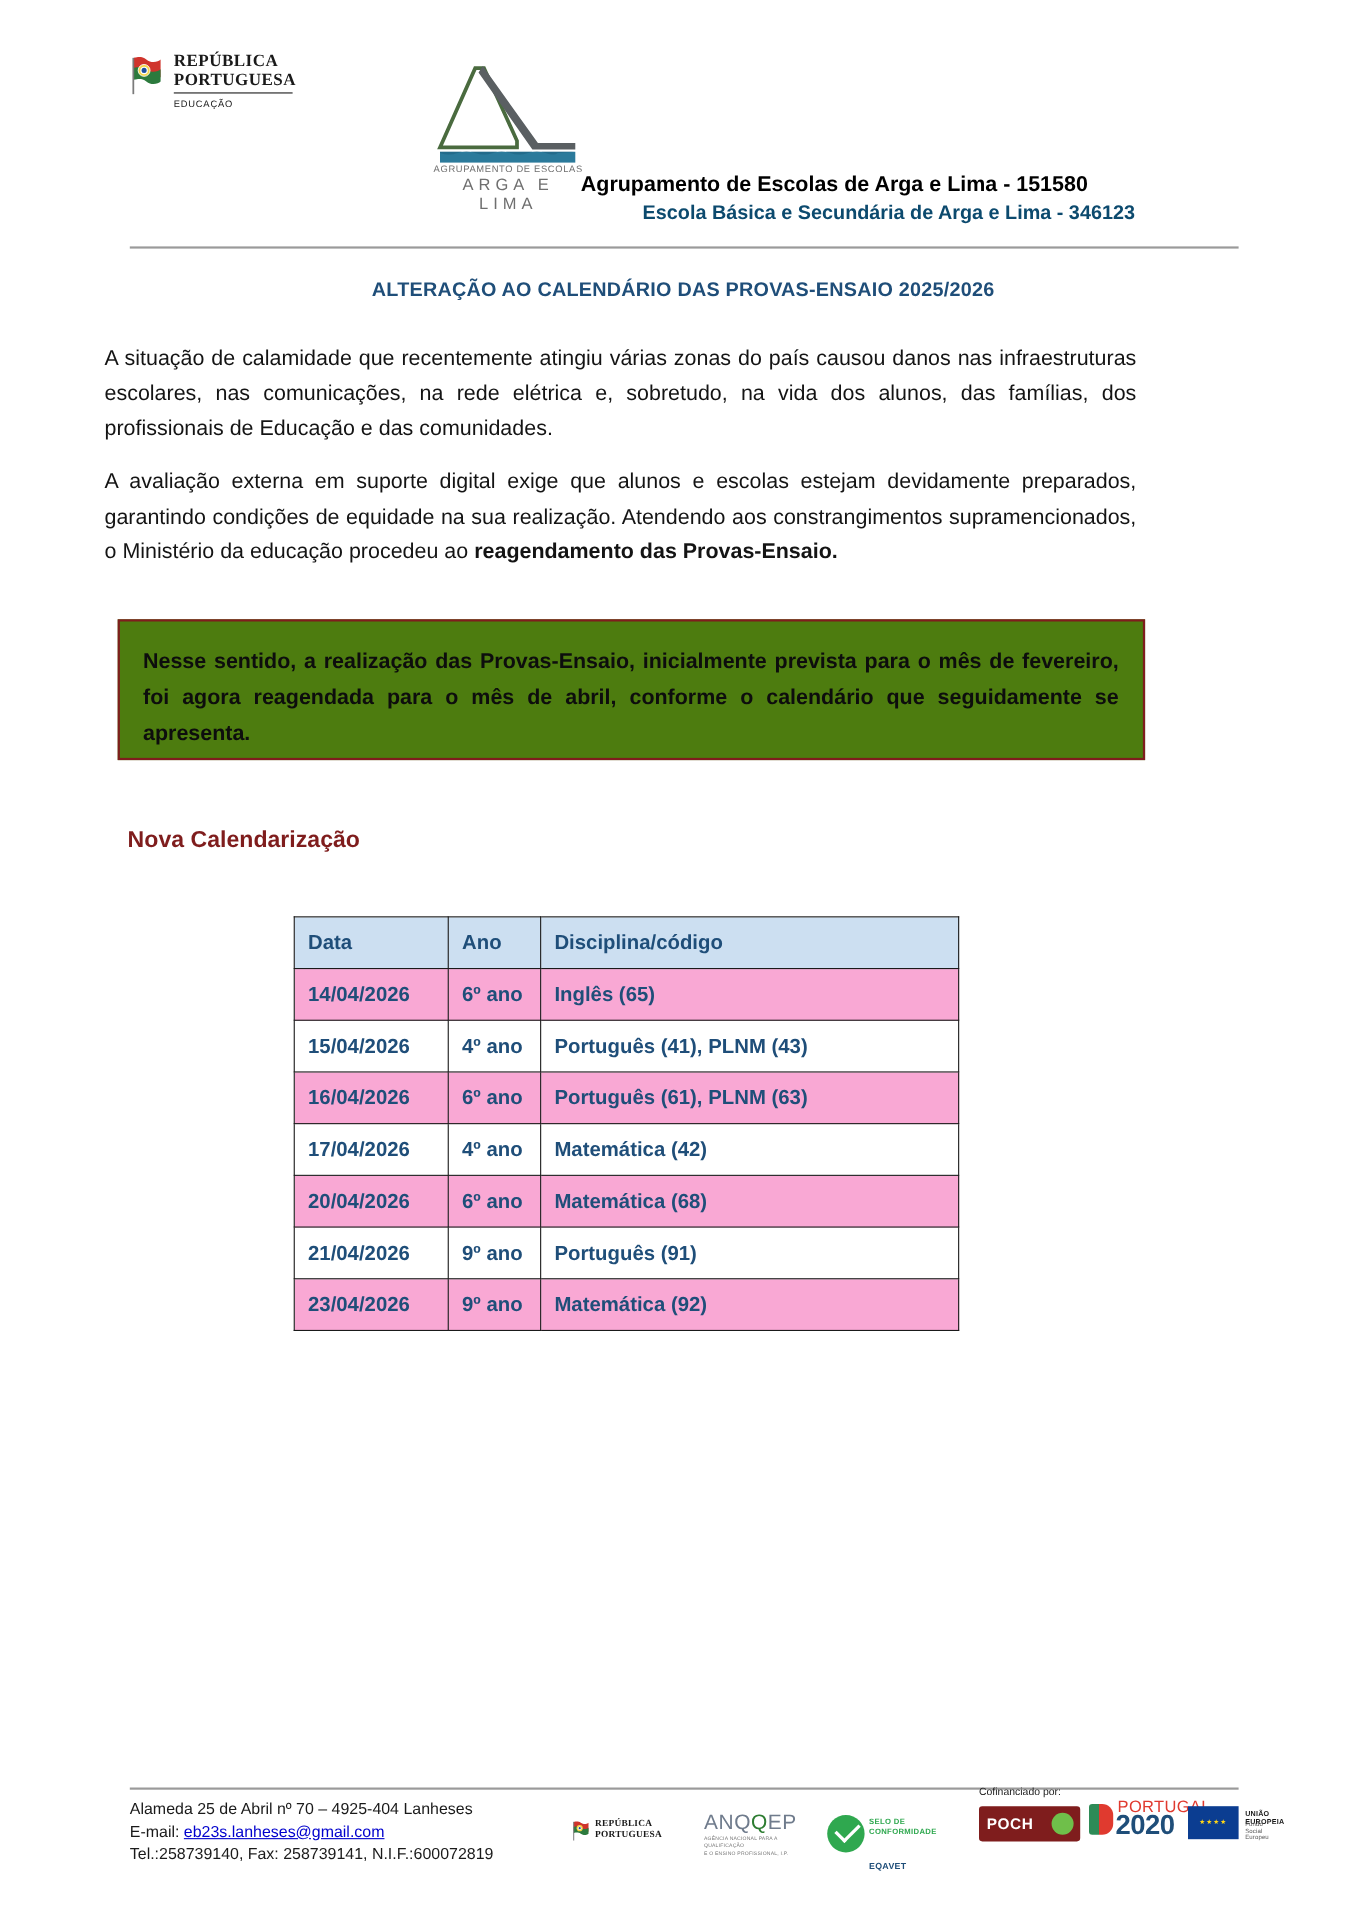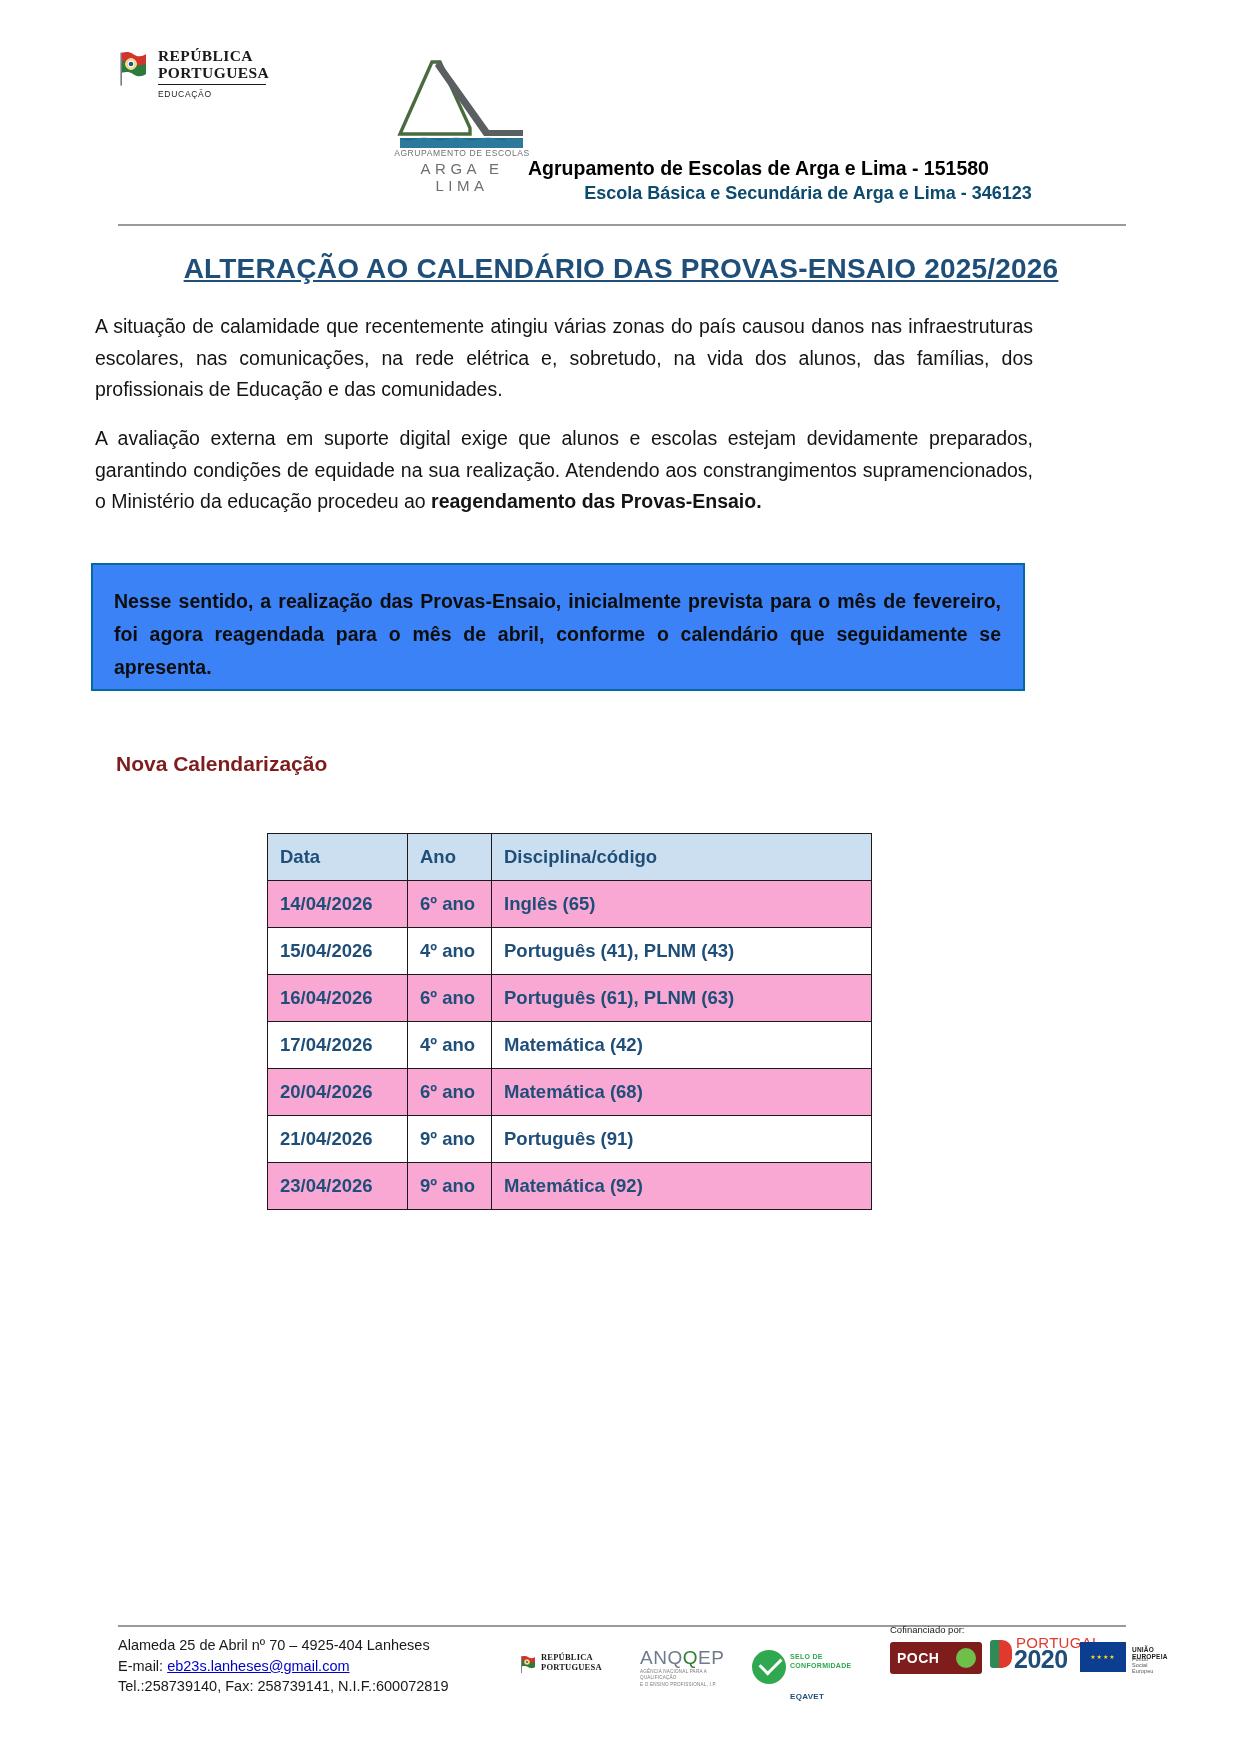--- a/index.html
+++ b/index.html
@@ -137,51 +137,50 @@
     background: #9a9a9a;
   }
 
   
   .doc-title {
     position: absolute;
     left: 96px;
     top: 253px;
     width: 1050px;
     text-align: center;
-    font-size: 28px;
+    font-size: 18px;
     font-weight: 700;
     color: #1f4e79;
     letter-spacing: 0.2px;
-    text-decoration: underline;
   }
 
   .para {
     position: absolute;
     left: 95px;
     width: 938px;
     font-size: 19.5px;
     line-height: 1.62;
     color: #141414;
     text-align: justify;
     text-justify: inter-word;
   }
   .para.p1 { top: 311px; }
   .para.p2 { top: 423px; }
   .para b { font-weight: 700; }
 
   
   .notice-box {
     position: absolute;
-    left: 91px;
+    left: 107px;
     top: 563px;
     width: 934px;
     height: 128px;
     box-sizing: border-box;
-    background: #3b82f6;
-    border: 2px solid #0369a1;
+    background: #4d7c0f;
+    border: 2px solid #7f1d1d;
     padding: 20px 22px 16px 21px;
   }
   .notice-text {
     font-size: 19.5px;
     font-weight: 700;
     line-height: 1.68;
     color: #0d0d0d;
     text-align: justify;
     text-justify: inter-word;
   }

